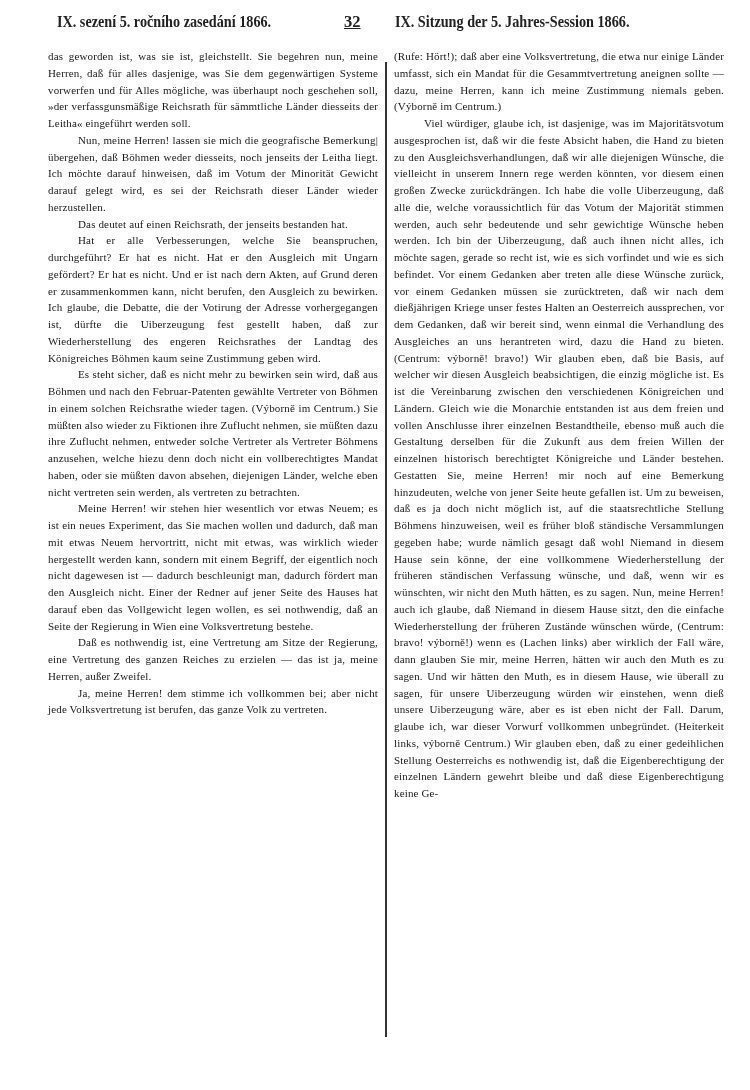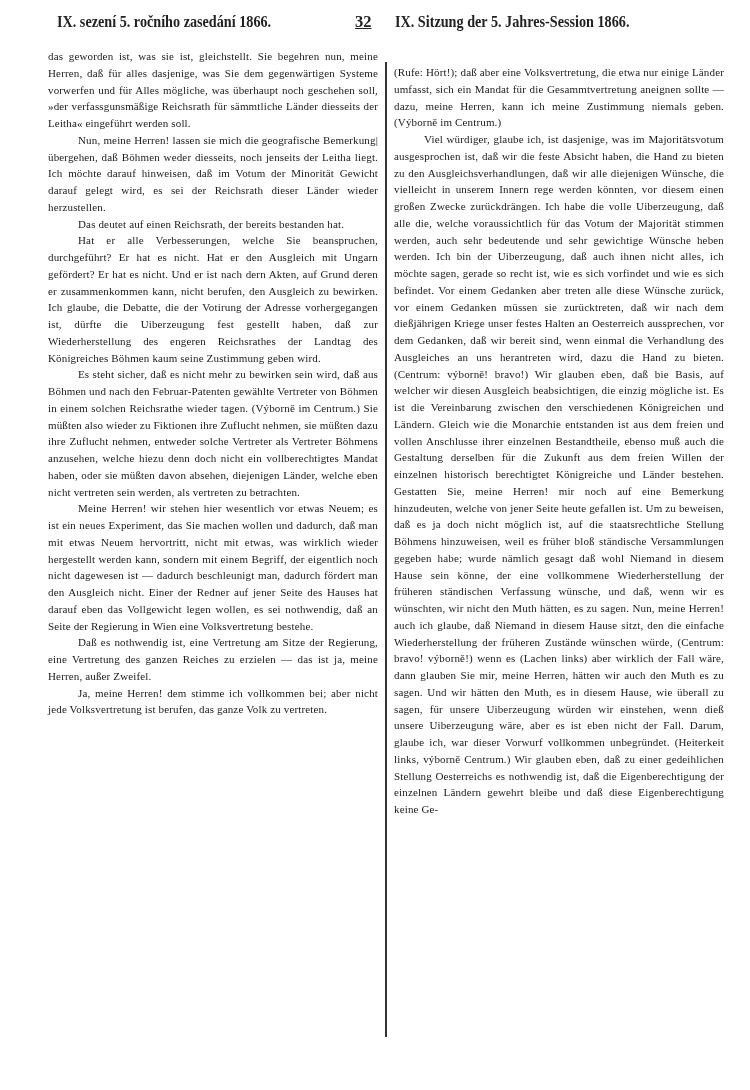--- a/index.html
+++ b/index.html
@@ -11,34 +11,34 @@
     font-family: "DejaVu Serif", "Liberation Serif", serif;
     color: #1a1a1a;
   }
   .header {
     position: absolute; top: 12px; left: 0; width: 630px; height: 22px;
     font-family: "Liberation Serif", serif;
     font-size: 16.5px; color: #222;
   }
   .header span { position: absolute; top: 0; white-space: nowrap; }
   .hdr-left { left: 57px; font-weight: bold; transform: scaleX(0.86); transform-origin: left; }
-  .hdr-page { left: 355px; font-weight: bold; text-decoration: underline; }
+  .hdr-page { left: 344px; font-weight: bold; text-decoration: underline; }
   .hdr-right { left: 395px; font-weight: bold; transform: scaleX(0.86); transform-origin: left; }
 
   .column {
     position: absolute; top: 48px;
     width: 330px;
     font-family: Liberation Serif, serif;
     font-size: 11px;
     line-height: 16.75px;
     text-align: justify;
     letter-spacing: 0.15px;
   }
   .col-left { left: 48px; }
-  .col-right { left: 394px; margin-top: 16px; }
+  .col-right { left: 394px; }
   .column p { margin: 0; text-indent: 0; }
   .column p.indent { text-indent: 30px; }
   .column p.cont { text-indent: 0; }
 
   .divider {
     position: absolute; left: 385px; top: 62px; width: 1.5px; height: 975px;
     background: #333;
   }
 </style>
 </head>
@@ -46,21 +46,21 @@
 
 <div class="header">
   <span class="hdr-left">IX. sezení 5. ročního zasedání 1866.</span>
   <span class="hdr-page">32</span>
   <span class="hdr-right">IX. Sitzung der 5. Jahres-Session 1866.</span>
 </div>
 
 <div class="column col-left">
   <p class="cont">das geworden ist, was sie ist, gleichstellt. Sie begehren nun, meine Herren, daß für alles dasjenige, was Sie dem gegenwärtigen Systeme vorwerfen und für Alles mögliche, was überhaupt noch geschehen soll, »der verfassgunsmäßige Reichsrath für sämmtliche Länder diesseits der Leitha« eingeführt werden soll.</p>
   <p class="indent">Nun, meine Herren! lassen sie mich die geografische Bemerkung| übergehen, daß Böhmen weder diesseits, noch jenseits der Leitha liegt. Ich möchte darauf hinweisen, daß im Votum der Minorität Gewicht darauf gelegt wird, es sei der Reichsrath dieser Länder wieder herzustellen.</p>
-  <p class="indent">Das deutet auf einen Reichsrath, der bereits bestanden hat.</p>
+  <p class="indent">Das deutet auf einen Reichsrath, der jenseits bestanden hat.</p>
   <p class="indent">Hat er alle Verbesserungen, welche Sie beanspruchen, durchgeführt? Er hat es nicht. Hat er den Ausgleich mit Ungarn gefördert? Er hat es nicht. Und er ist nach dern Akten, auf Grund deren er zusammenkommen kann, nicht berufen, den Ausgleich zu bewirken. Ich glaube, die Debatte, die der Votirung der Adresse vorhergegangen ist, dürfte die Uiberzeugung fest gestellt haben, daß zur Wiederherstellung des engeren Reichsrathes der Landtag des Königreiches Böhmen kaum seine Zustimmung geben wird.</p>
   <p class="indent">Es steht sicher, daß es nicht mehr zu bewirken sein wird, daß aus Böhmen und nach den Februar-Patenten gewählte Vertreter von Böhmen in einem solchen Reichsrathe wieder tagen. (Výborně im Centrum.) Sie müßten also wieder zu Fiktionen ihre Zuflucht nehmen, sie müßten dazu ihre Zuflucht nehmen, entweder solche Vertreter als Vertreter Böhmens anzusehen, welche hiezu denn doch nicht ein vollberechtigtes Mandat haben, oder sie müßten davon absehen, diejenigen Länder, welche eben nicht vertreten sein werden, als vertreten zu betrachten.</p>
   <p class="indent">Meine Herren! wir stehen hier wesentlich vor etwas Neuem; es ist ein neues Experiment, das Sie machen wollen und dadurch, daß man mit etwas Neuem hervortritt, nicht mit etwas, was wirklich wieder hergestellt werden kann, sondern mit einem Begriff, der eigentlich noch nicht dagewesen ist — dadurch beschleunigt man, dadurch fördert man den Ausgleich nicht. Einer der Redner auf jener Seite des Hauses hat darauf eben das Vollgewicht legen wollen, es sei nothwendig, daß an Seite der Regierung in Wien eine Volksvertretung bestehe.</p>
   <p class="indent">Daß es nothwendig ist, eine Vertretung am Sitze der Regierung, eine Vertretung des ganzen Reiches zu erzielen — das ist ja, meine Herren, außer Zweifel.</p>
   <p class="indent">Ja, meine Herren! dem stimme ich vollkommen bei; aber nicht jede Volksvertretung ist berufen, das ganze Volk zu vertreten.</p>
 </div>
 
 <div class="divider"></div>
 
 <div class="column col-right">

